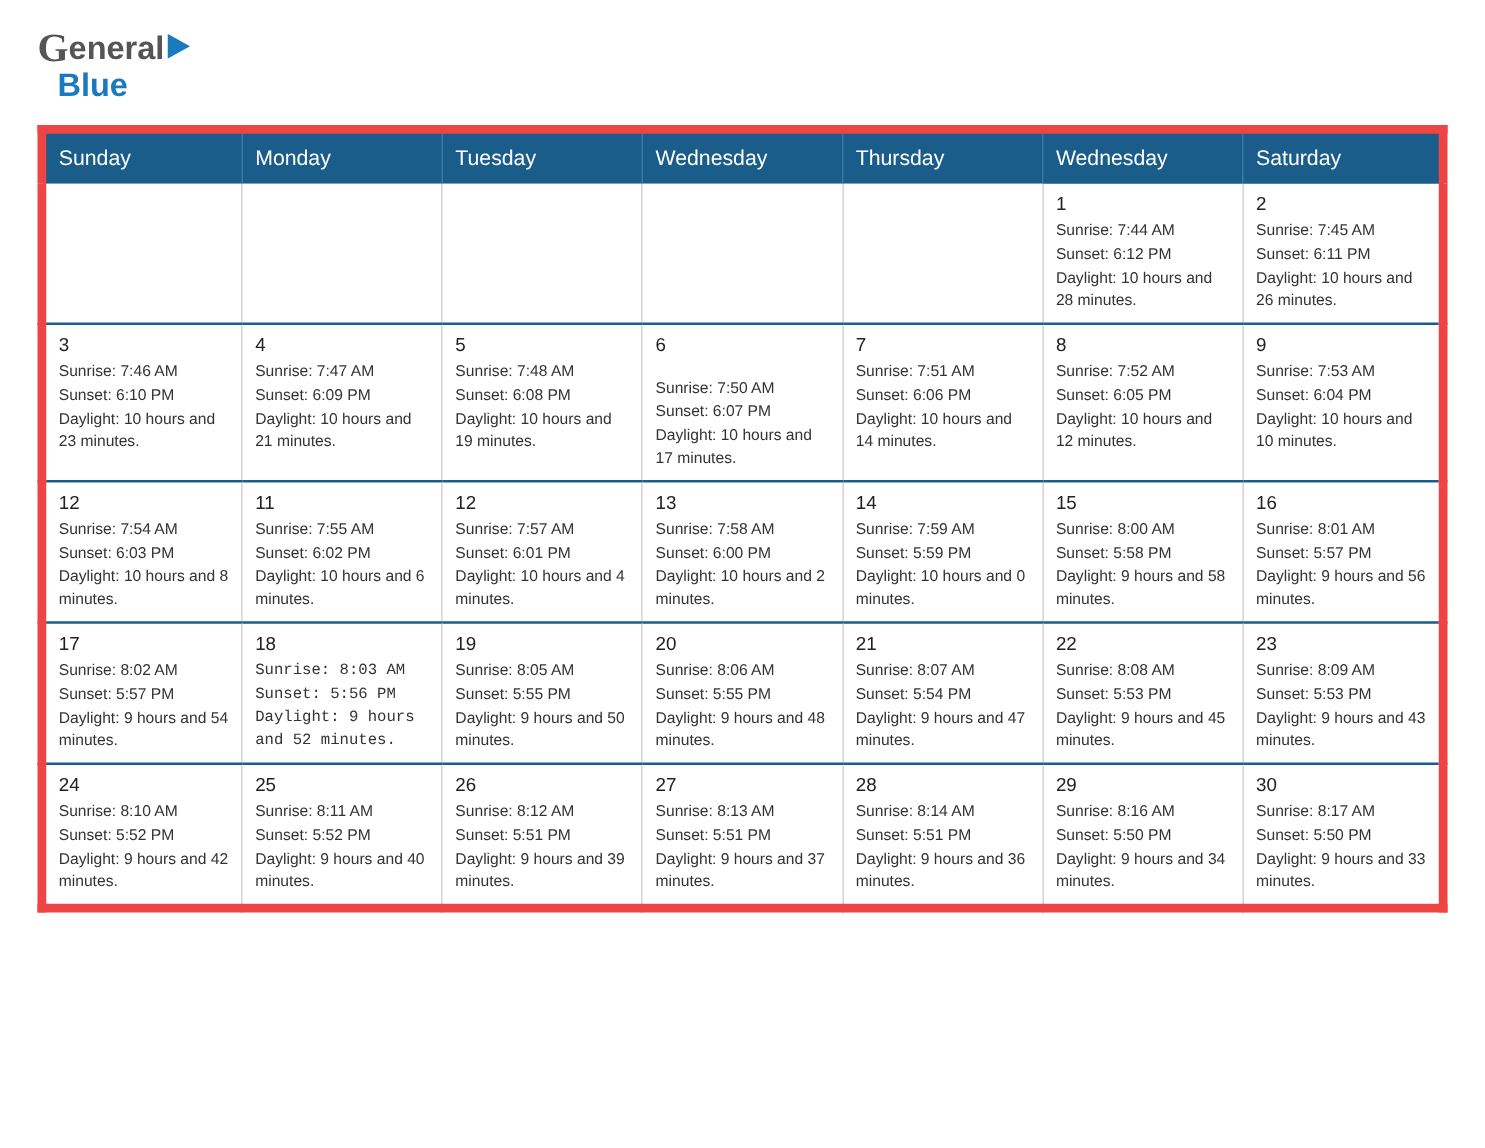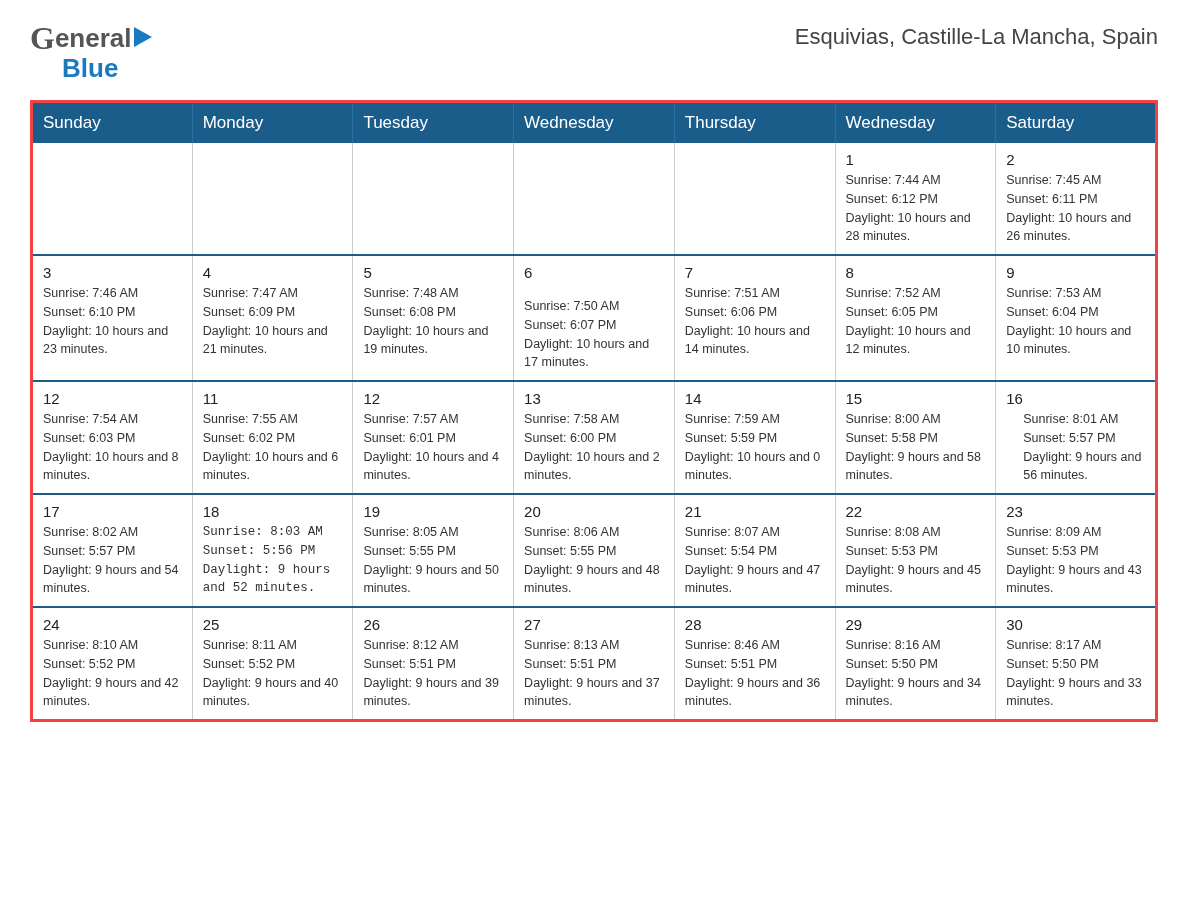--- a/index.html
+++ b/index.html
@@ -31,21 +31,21 @@
       line-height: 1.1;
     }
     .location-title {
       font-size: 22px;
       color: #444;
       margin-top: 4px;
     }
     .calendar-table {
       width: 100%;
       border-collapse: collapse;
-      border: 3px solid #ef4444;
+      border: 7px solid #ef4444;
     }
     .calendar-table thead tr th {
       background-color: #1a5c8a;
       color: #fff;
       font-size: 17px;
       font-weight: normal;
       padding: 10px 10px;
       text-align: left;
       border-right: 1px solid #2a6fa0;
     }
@@ -95,26 +95,25 @@
 <div class="header">
   <div class="logo-area">
     <div class="logo-container">
       <span style="font-size:32px; font-weight:bold; color:#555; font-family: Georgia, serif;">G</span>
       <span style="font-size:26px; font-weight:bold; color:#555; font-family: Arial, sans-serif; margin-right:2px;">eneral</span>
 
       <svg width="18" height="20" viewBox="0 0 18 20" style="margin-bottom:4px;">
         <polygon points="0,0 18,10 0,20" fill="#1a7abf"></polygon>
       </svg>
     </div>
-    <div style="margin-top:-4px; margin-left: 32px;">
+    <div style="margin-top:-4px; margin-left: 16px;">
       <span style="font-size:26px; font-weight:bold; color:#1a7abf; font-family: Arial, sans-serif;">Blue</span>
     </div>
   </div>
   <div class="title-area">
-    <div class="location-title">Esquivias, Castille-La Mancha, Spain</div>
   </div>
 </div>
 
 <table class="calendar-table">
   <thead>
     <tr>
     <th>Sunday</th>
         <th>Monday</th>
         <th>Tuesday</th>
         <th>Wednesday</th>
@@ -219,21 +218,21 @@
 Daylight: 10 hours and 0 minutes.</div>
         </td>
         <td>
           <span class="day-number">15</span>
           <div class="day-info" style="white-space: pre-line;">Sunrise: 8:00 AM
 Sunset: 5:58 PM
 Daylight: 9 hours and 58 minutes.</div>
         </td>
         <td>
           <span class="day-number">16</span>
-          <div class="day-info" style="white-space: pre-line; margin-left: 17px;">Sunrise: 8:01 AM
+          <div class="day-info" style="white-space: pre-line;">Sunrise: 8:01 AM
 Sunset: 5:57 PM
 Daylight: 9 hours and 56 minutes.</div>
         </td>
       </tr>
       <tr>
         <td>
           <span class="day-number">17</span>
           <div class="day-info" style="white-space: pre-line;">Sunrise: 8:02 AM
 Sunset: 5:57 PM
 Daylight: 9 hours and 54 minutes.</div>
@@ -295,21 +294,21 @@
 Daylight: 9 hours and 39 minutes.</div>
         </td>
         <td>
           <span class="day-number">27</span>
           <div class="day-info" style="white-space: pre-line;">Sunrise: 8:13 AM
 Sunset: 5:51 PM
 Daylight: 9 hours and 37 minutes.</div>
         </td>
         <td>
           <span class="day-number">28</span>
-          <div class="day-info" style="white-space: pre-line;">Sunrise: 8:46 AM
+          <div class="day-info" style="white-space: pre-line;">Sunrise: 8:14 AM
 Sunset: 5:51 PM
 Daylight: 9 hours and 36 minutes.</div>
         </td>
         <td>
           <span class="day-number">29</span>
           <div class="day-info" style="white-space: pre-line;">Sunrise: 8:16 AM
 Sunset: 5:50 PM
 Daylight: 9 hours and 34 minutes.</div>
         </td>
         <td>

